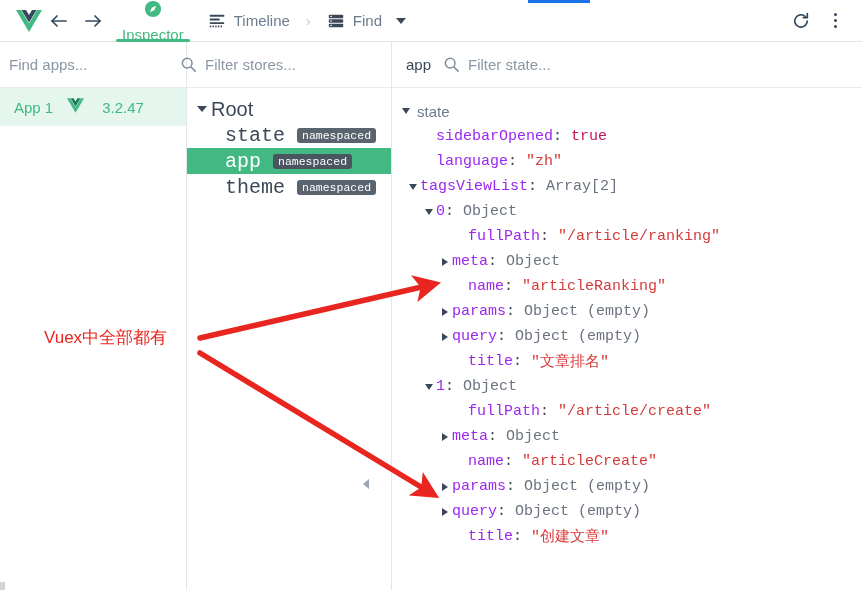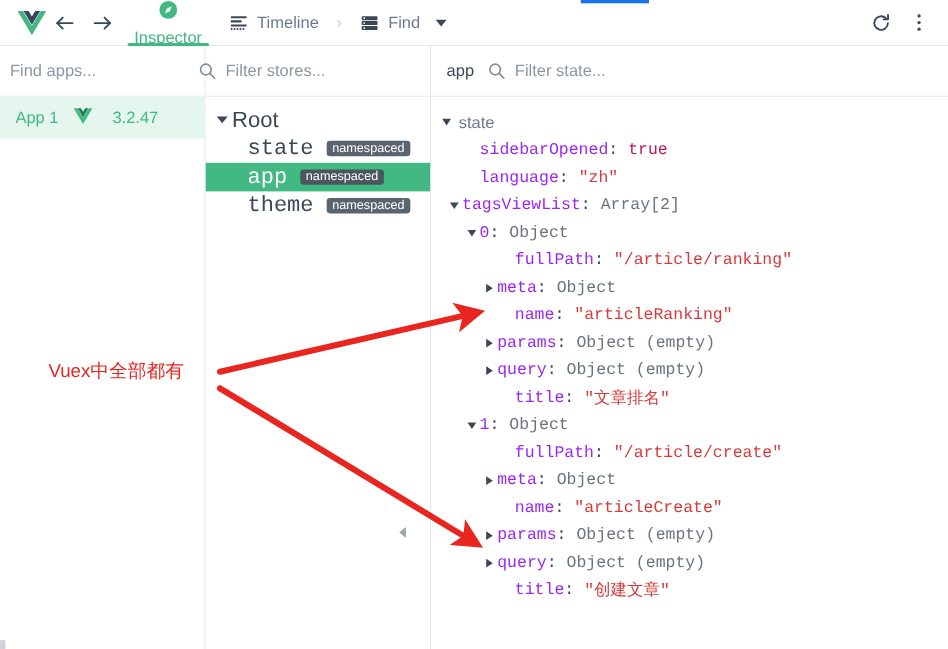--- a/index.html
+++ b/index.html
@@ -133,21 +133,21 @@
     width: 0; height: 0;
     border-left: 5px solid transparent;
     border-right: 5px solid transparent;
     border-top: 6px solid #3c4858;
   }
   .tree-label { font-family: "Liberation Mono", monospace; font-size: 20px; }
   .tree-row:not(.child) .tree-label { font-family: "Liberation Sans", sans-serif; }
   .badge {
     background: #5a646e; color: #fff;
     font-size: 11.5px;
-    font-family: Liberation Sans, sans-serif;
+    font-family: Liberation Mono, monospace;
     padding: 1px 5px;
     border-radius: 3px;
     margin-left: 8px;
     white-space: nowrap;
   }
 
   
   .state-body { padding: 10px 0 0 0; position: relative; }
   .state-root {
     display: flex; align-items: center; gap: 7px;

